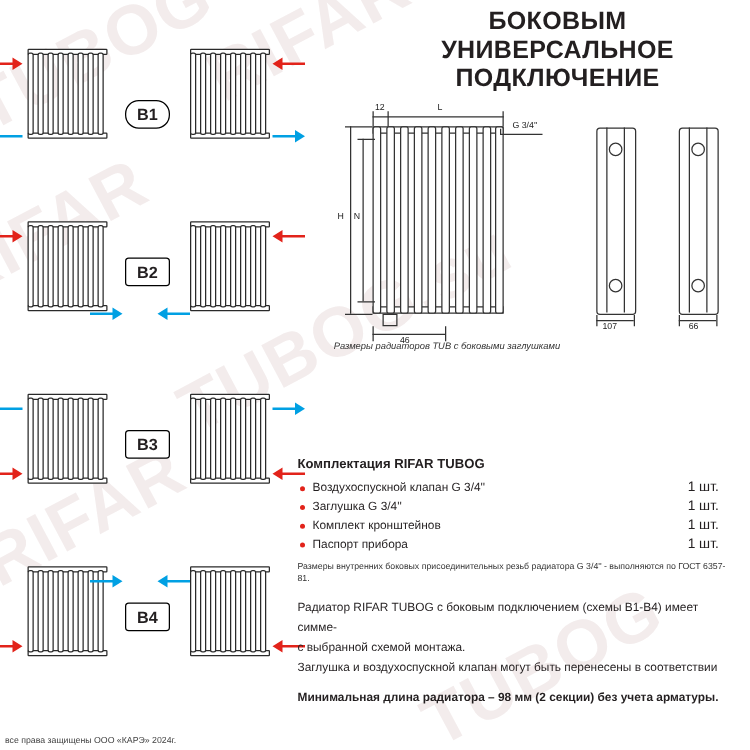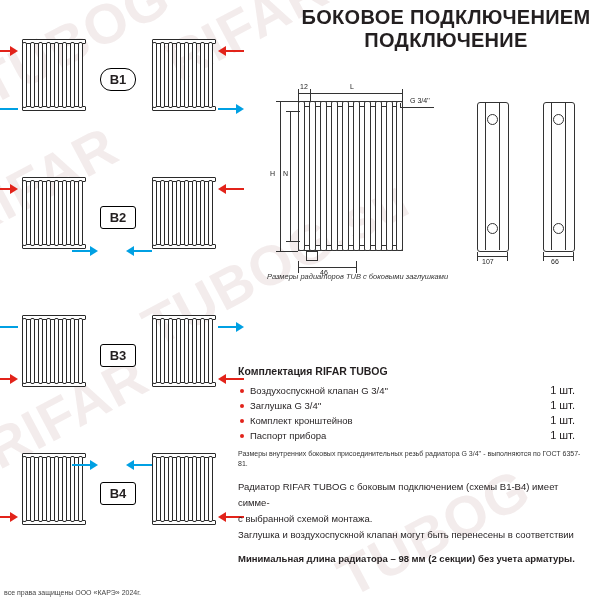--- a/index.html
+++ b/index.html
@@ -109,21 +109,21 @@
 <div class="page">
 
   <div class="wm" style="left:-30px;top:8px;font-size:56px;transform:rotate(-28deg);">TUBOG</div>
   <div class="wm" style="left:160px;top:-8px;font-size:56px;transform:rotate(-28deg);">RIFAR</div>
   <div class="wm" style="left:-50px;top:150px;font-size:56px;transform:rotate(-28deg);">RIFAR</div>
   <div class="wm" style="left:130px;top:230px;font-size:56px;transform:rotate(-28deg);">TUBOG.su</div>
   <div class="wm" style="left:-20px;top:380px;font-size:56px;transform:rotate(-28deg);">RIFAR</div>
   <div class="wm" style="left:330px;top:500px;font-size:56px;transform:rotate(-28deg);">TUBOG</div>
 
   <div class="header">
-    <div class="t1">БОКОВОЕ ПОДКЛЮЧЕНИЕМ</div>
+    <div class="t1">БОКОВЫМ УНИВЕРСАЛЬНОЕ</div>
     <div class="t2">ПОДКЛЮЧЕНИЕ</div>
   </div>
 
   <div class="scheme" style="left:0px;top:32px;width:238px;height:92px;">
 
     <div class="rad" style="position:absolute;left:18px;top:4px;">
       <div class="body">
         <div class="cap top"></div>
           <div class="cap bot"></div>
         <div class="col" style="left:0px"></div>
@@ -137,21 +137,21 @@
       </div>
     </div>
     <div class="arr right red" style="left:-8px;top:14px;">
         <div class="line"></div>
         <div class="head"></div>
       </div>
     <div class="arr left blue" style="left:-8px;top:72px;">
         <div class="line"></div>
       </div>
 
-    <div class="lbl" style="left:100px;top:36px;border-radius:11px;">B1</div>
+    <div class="lbl" style="left:100px;top:48px;border-radius:11px;">B1</div>
 
     <div class="rad" style="position:absolute;left:148px;top:4px;">
       <div class="body">
         <div class="cap top"></div>
           <div class="cap bot"></div>
         <div class="col" style="left:0px"></div>
           <div class="col" style="left:8px"></div>
         <div class="col" style="left:16px"></div>
           <div class="col" style="left:24px"></div>
         <div class="col" style="left:32px"></div>

